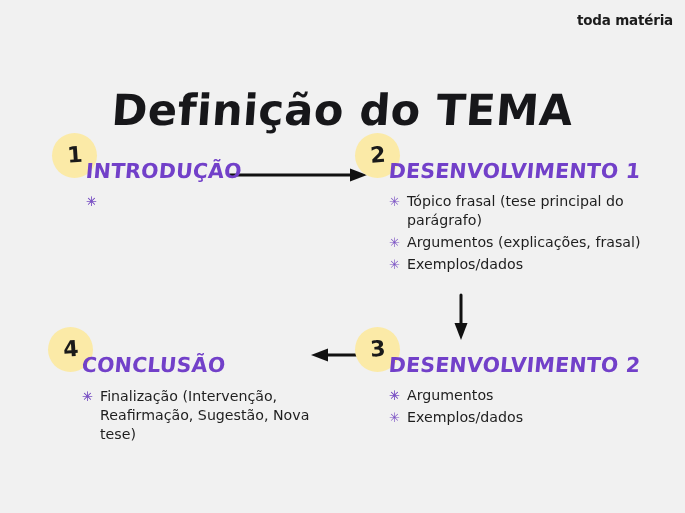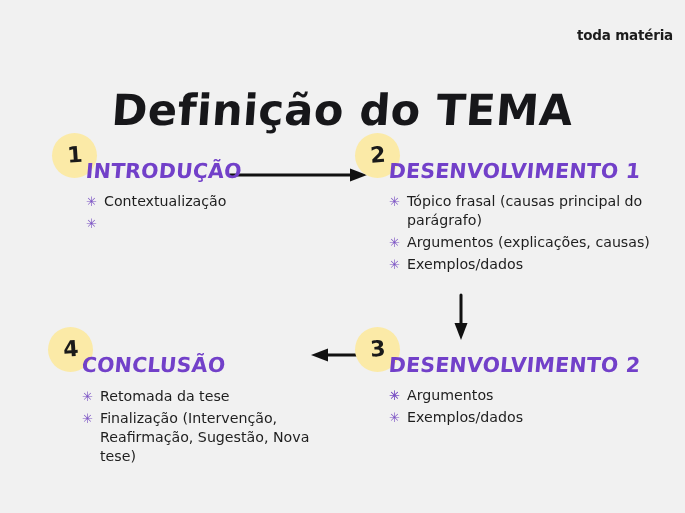--- a/index.html
+++ b/index.html
@@ -17,21 +17,21 @@
   .canvas {
     position: relative;
     width: 685px;
     height: 513px;
     background: #f1f1f1;
   }
 
   
   .brand {
     position: absolute;
-    top: 27px;
+    top: 12px;
     right: 12px;
     font-family: "DejaVu Sans", sans-serif;
     font-size: 13.5px;
     font-weight: 600;
     letter-spacing: -0.2px;
     color: #1c1c1c;
   }
 
   
   .title {
@@ -138,41 +138,40 @@
   <h1 class="title">Definição do TEMA</h1>
 
   <div class="block block-1">
     <div class="badge">
       <span class="badge-num">1</span>
     </div>
     <h2 class="heading">INTRODUÇÃO</h2>
     <ul class="items">
       <li>
         <span class="star">✳</span>
-        <span>Contextualização</span>
       </li>
       <li>
         <span class="star">✳</span>
       </li>
     </ul>
   </div>
 
   <div class="block block-2">
     <div class="badge">
       <span class="badge-num">2</span>
     </div>
     <h2 class="heading">DESENVOLVIMENTO 1</h2>
     <ul class="items">
       <li>
         <span class="star">✳</span>
-        <span>Tópico frasal (causas principal do parágrafo)</span>
-      </li>
-      <li>
-        <span class="star">✳</span>
-        <span>Argumentos (explicações, causas)</span>
+        <span>Tópico frasal (tese principal do parágrafo)</span>
+      </li>
+      <li>
+        <span class="star">✳</span>
+        <span>Argumentos (explicações, frasal)</span>
       </li>
       <li>
         <span class="star">✳</span>
         <span>Exemplos/dados</span>
       </li>
     </ul>
   </div>
 
   <div class="block block-3">
     <div class="badge">
@@ -195,21 +194,20 @@
   </div>
 
   <div class="block block-4">
     <div class="badge">
       <span class="badge-num">4</span>
     </div>
     <h2 class="heading">CONCLUSÃO</h2>
     <ul class="items">
       <li>
         <span class="star">✳</span>
-        <span>Retomada da tese</span>
       </li>
       <li>
         <span class="star">✳</span>
         <span>Finalização (Intervenção, Reafirmação, Sugestão, Nova tese)</span>
       </li>
     </ul>
   </div>
 
   <svg class="arrow arrow-right" width="140" height="18" viewBox="0 0 140 18">
     <line x1="2" y1="9" x2="126" y2="9" stroke="#111111" stroke-width="3" stroke-linecap="round"></line>

